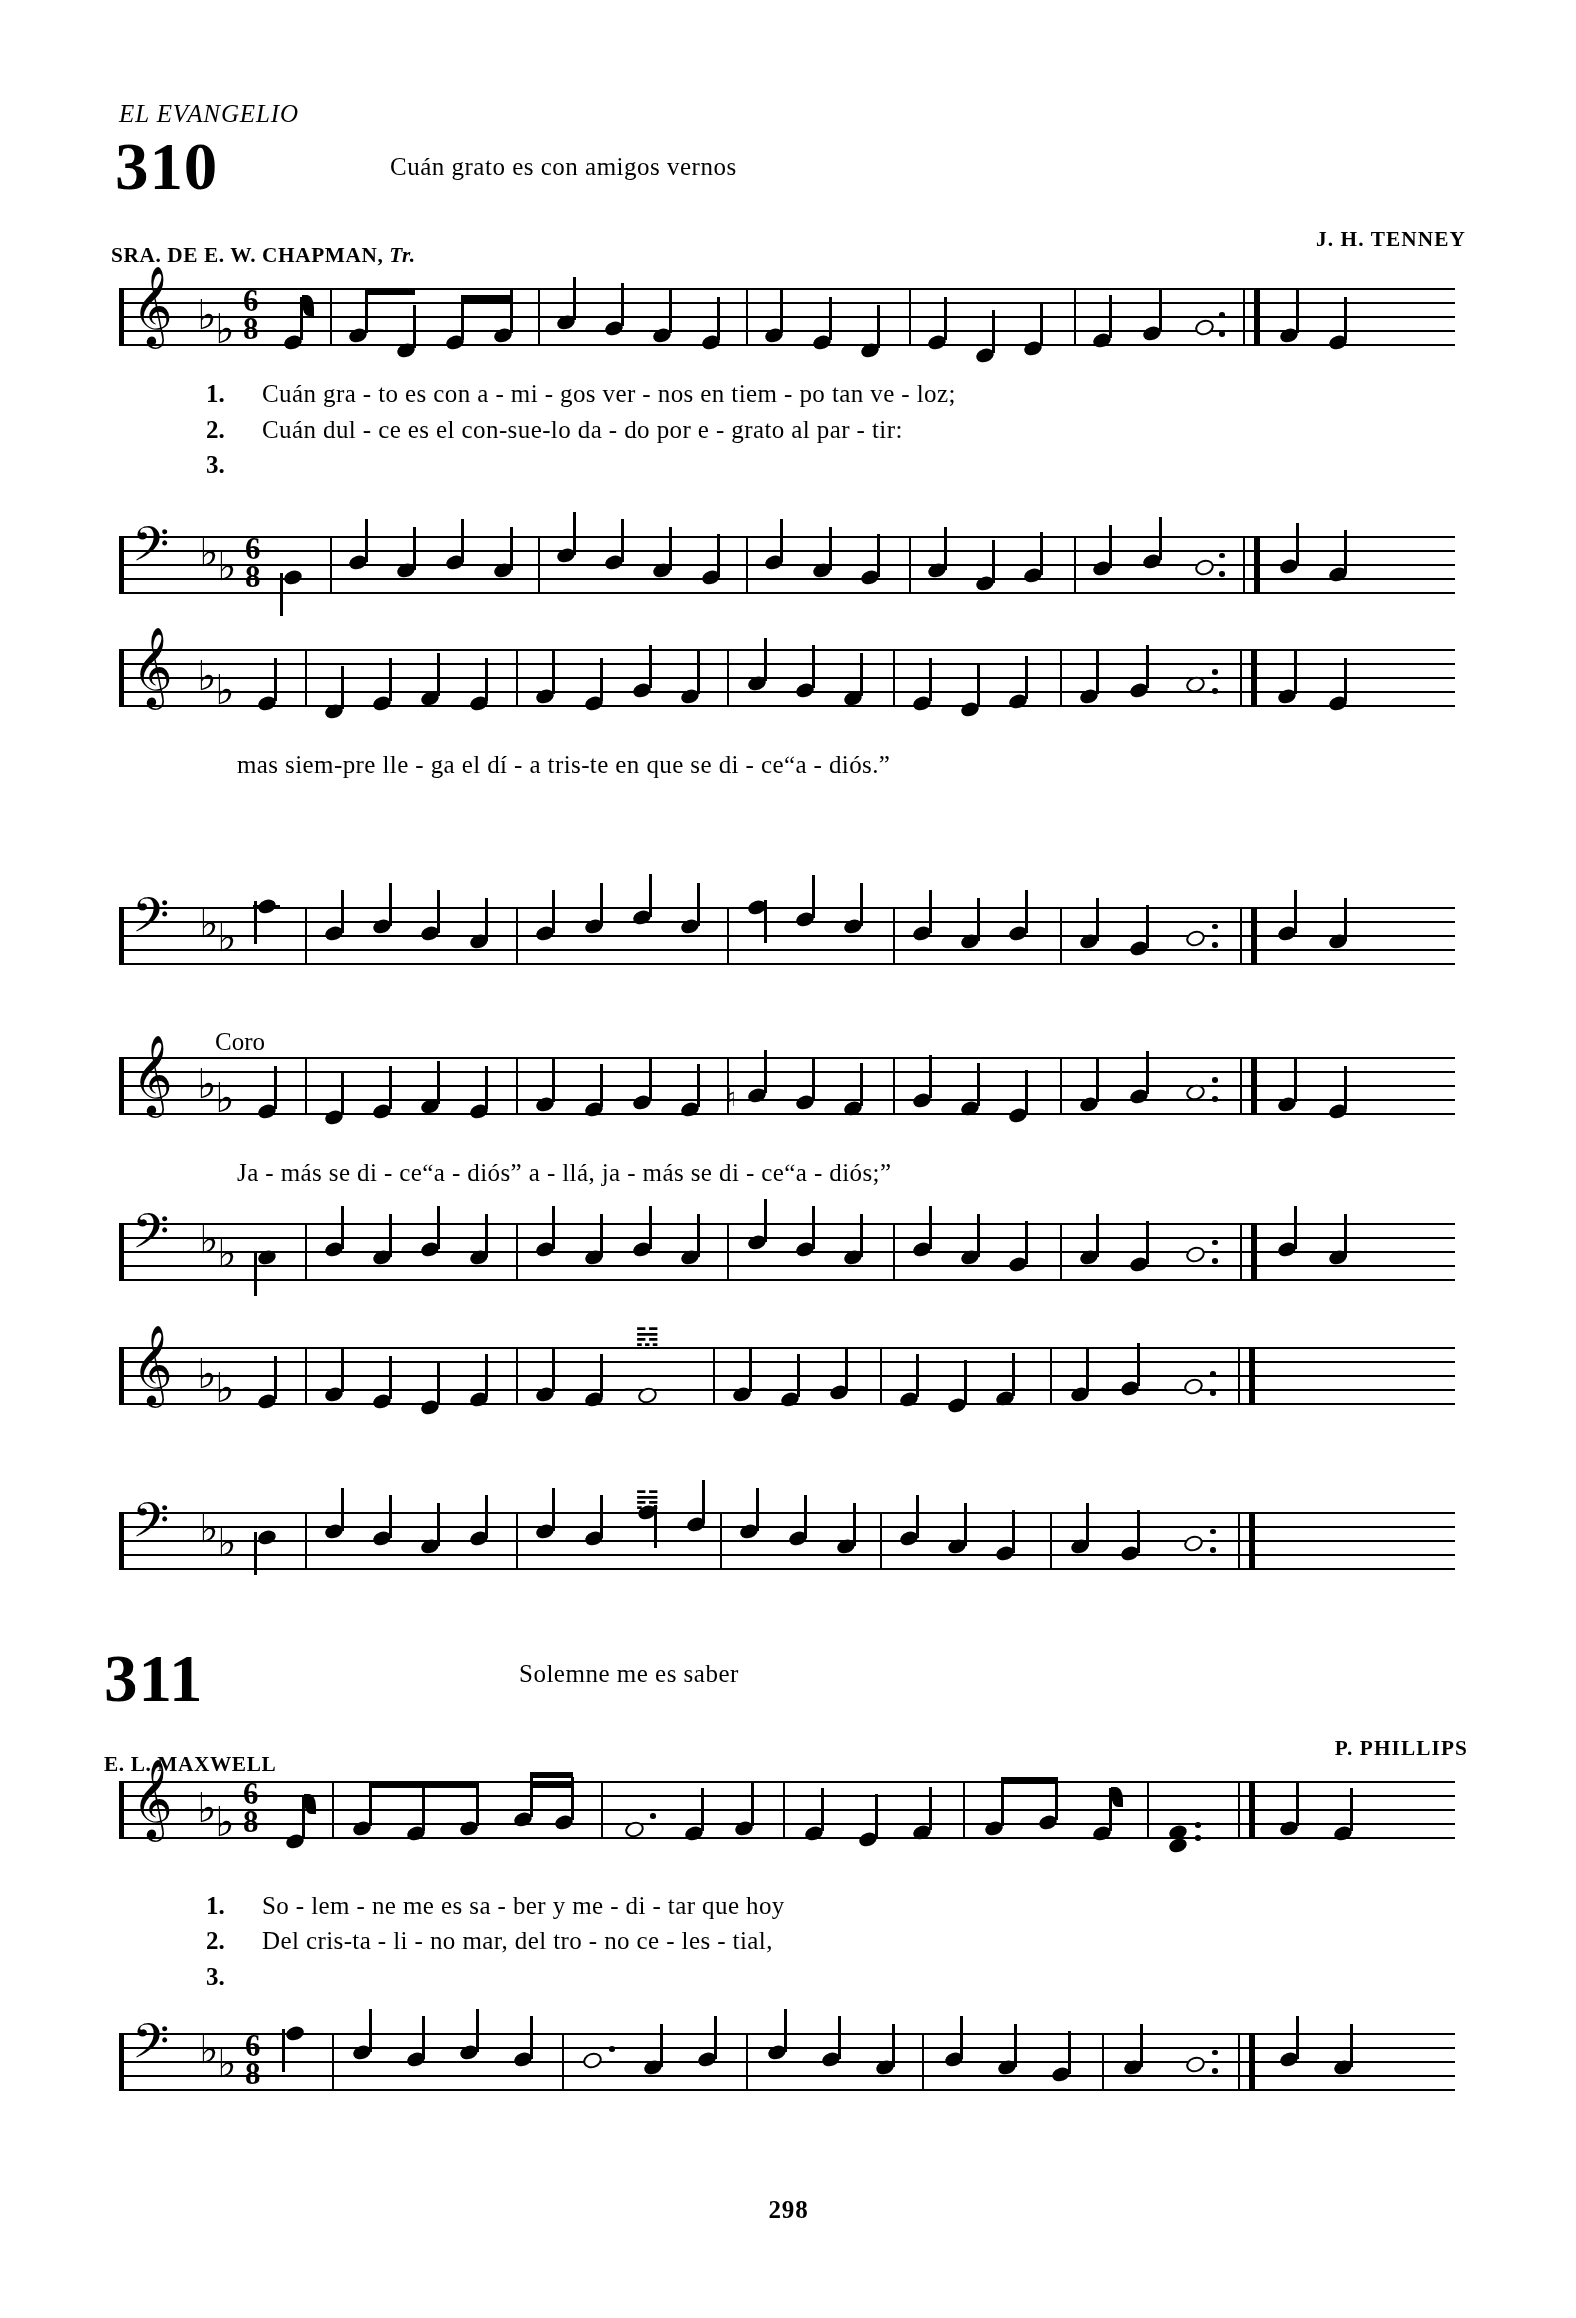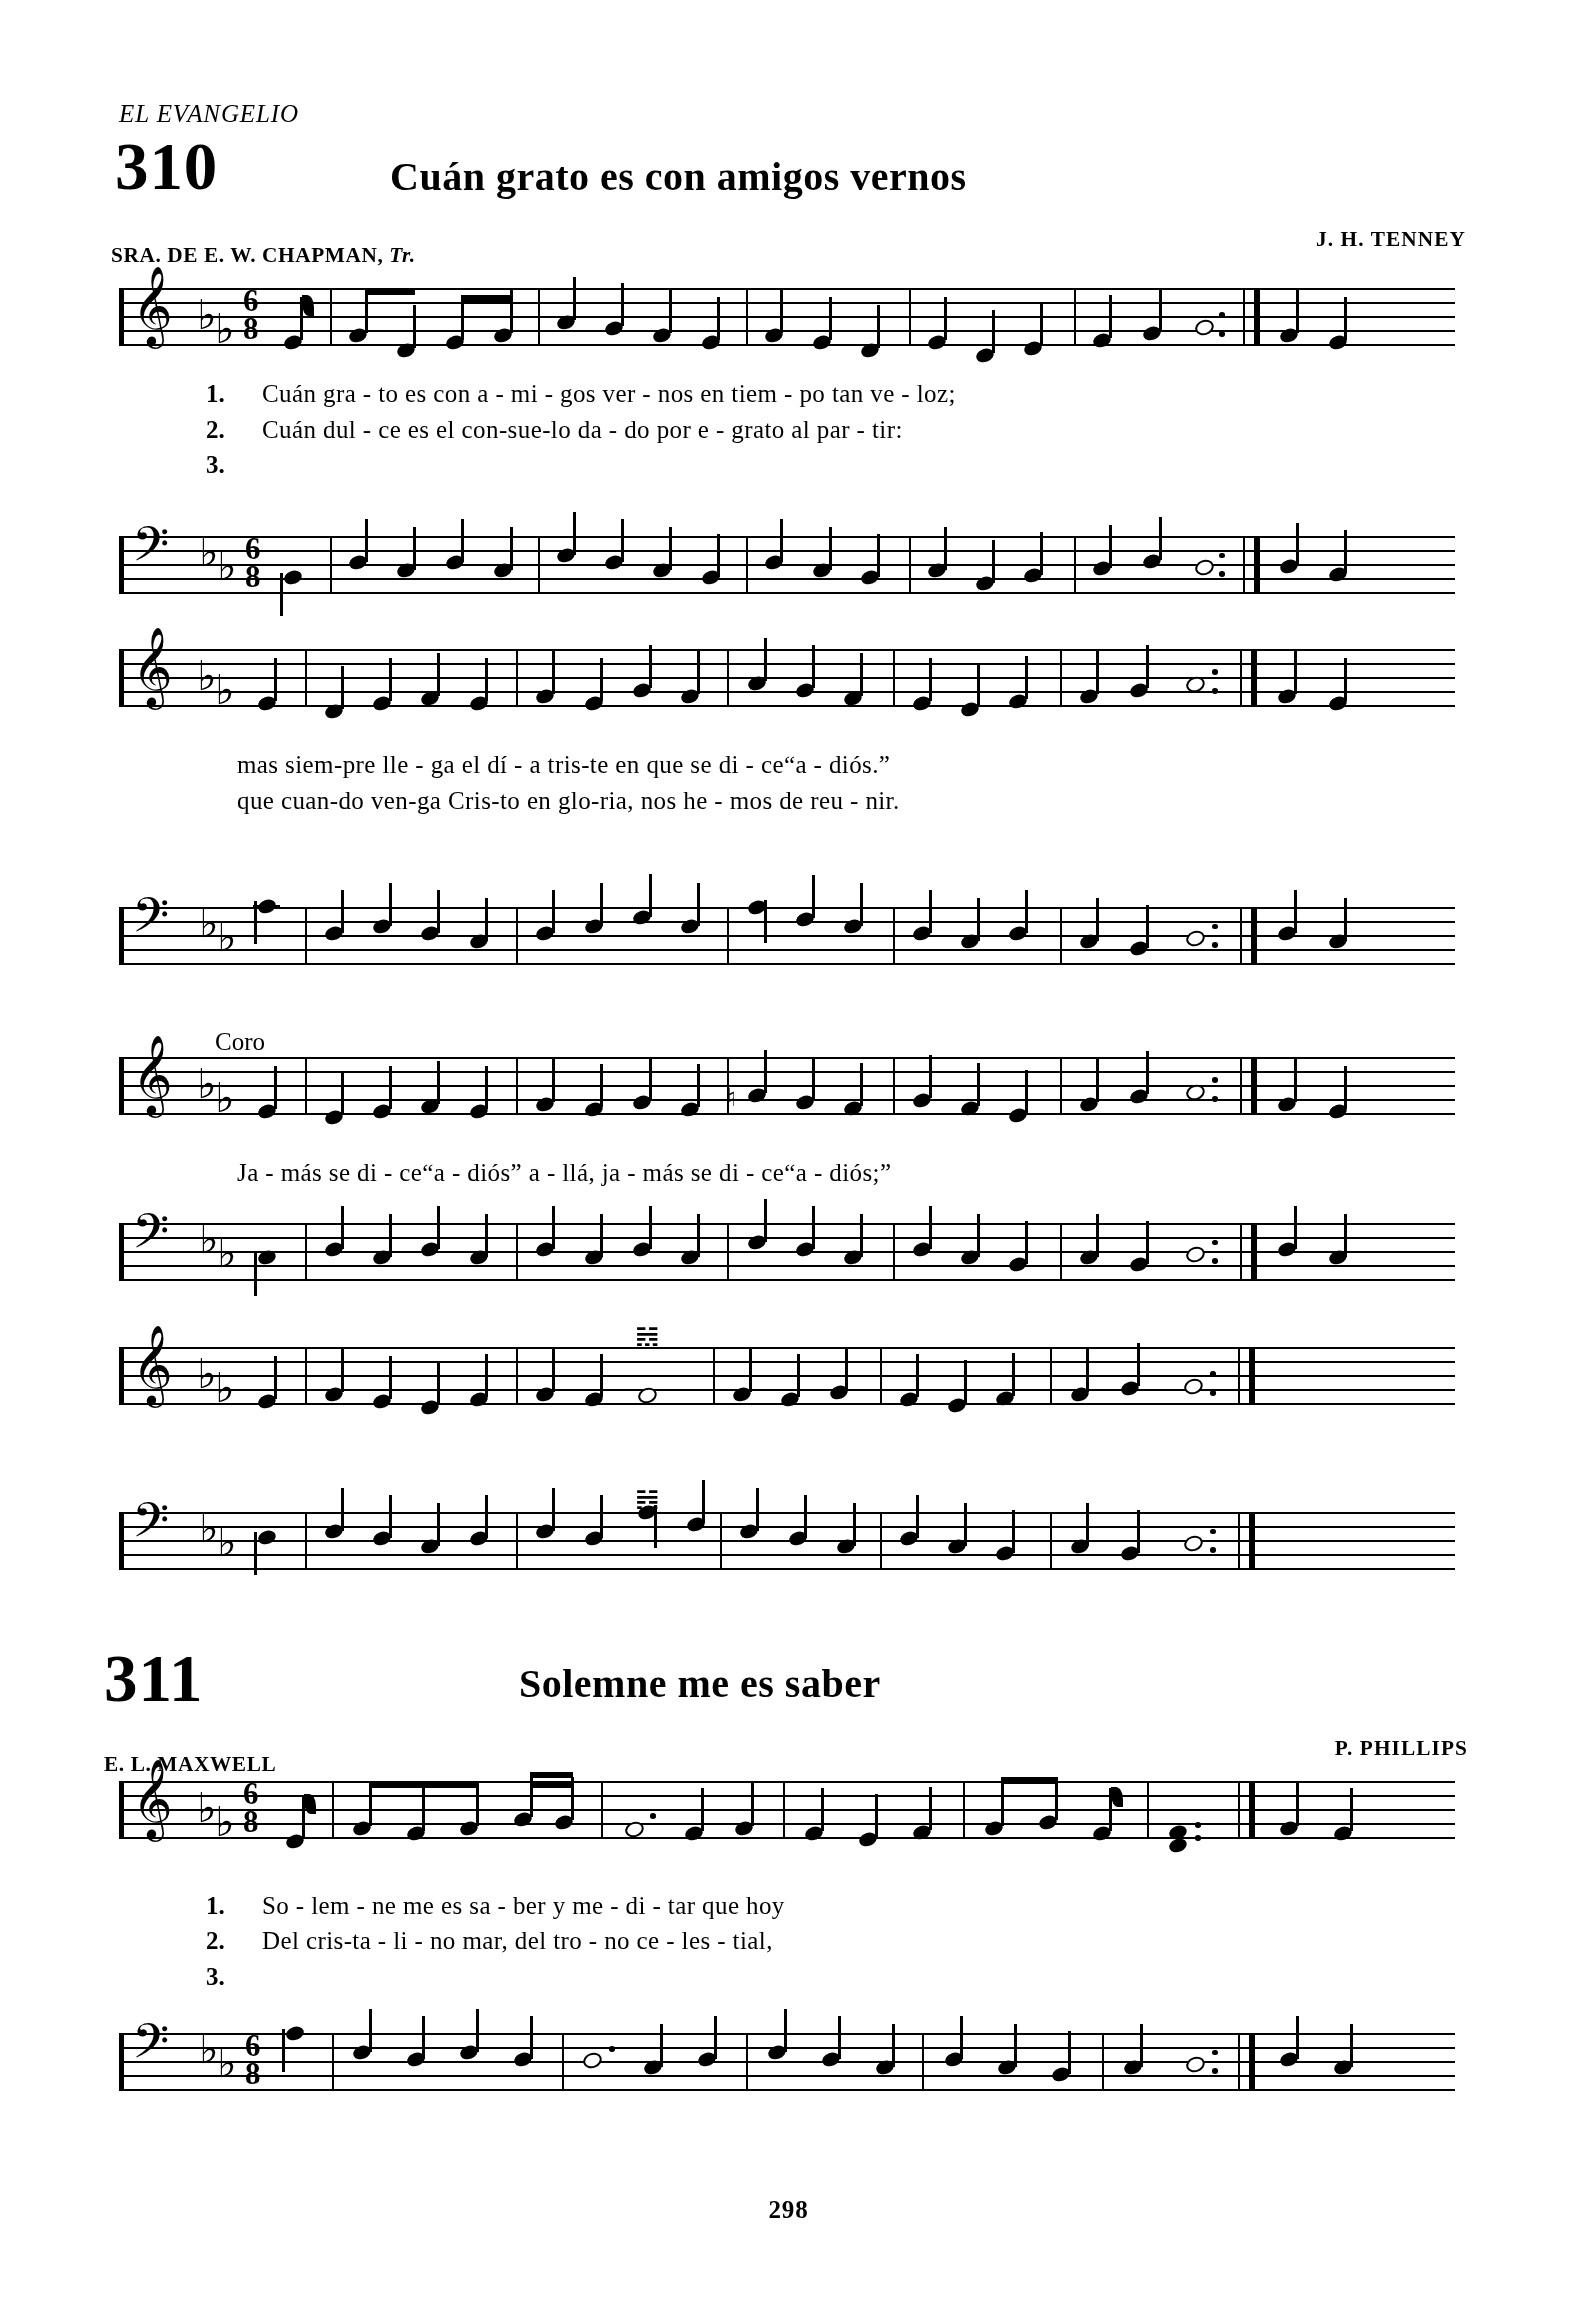--- a/index.html
+++ b/index.html
@@ -35,22 +35,22 @@
   .hymn-number {
     position: absolute;
     font-family: "Liberation Serif", serif;
     font-size: 67px;
     font-weight: 700;
     letter-spacing: 0.9px;
   }
   .hymn-title {
     position: absolute;
     font-family: "Liberation Serif", serif;
-    font-size: 40px;
-    font-weight: 700;
+    font-size: 25px;
+    font-weight: 400;
     letter-spacing: 0.5px;
   }
   .credit-left {
     position: absolute;
     font-size: 21.3px;
     font-weight: 700;
     letter-spacing: 0.6px;
     margin-top: 16px;
   }
   .credit-left .tr {
@@ -426,21 +426,20 @@
     <div class="dot" style="left:1093px; top:39px;"></div>
     <div class="barline" style="left:1121px;"></div>
     <div class="barline thick" style="left:1132px;"></div>
     <div class="notehead" style="left:1159px; top:41px;"></div>
       <div class="stem" style="left:1175px; top:1.9px;"></div>
     <div class="notehead" style="left:1210px; top:48px;"></div>
       <div class="stem" style="left:1225px; top:9.3px;"></div>
   </div>
 
   <div class="lyric-line" style="left:237px; top:751px;">mas siem-pre    lle - ga el  dí  -  a      tris-te    en   que se  di - ce“a - diós.”</div>
-  <div class="lyric-line" style="left:237px; top:787px;">que cuan-do      ven-ga      Cris-to en glo-ria,  nos  he - mos de    reu - nir.</div>
 
   <div class="system" style="left:119px; top:907px; width:1336px; height:74px;">
     <div class="staff">
       <div class="line l0"></div>
         <div class="line l1"></div>
         <div class="line l2"></div>
         <div class="line l3"></div>
         <div class="line l4"></div>
     </div>
     <div class="bracket" style="left:0px; top:0px; height:58px;"></div>

